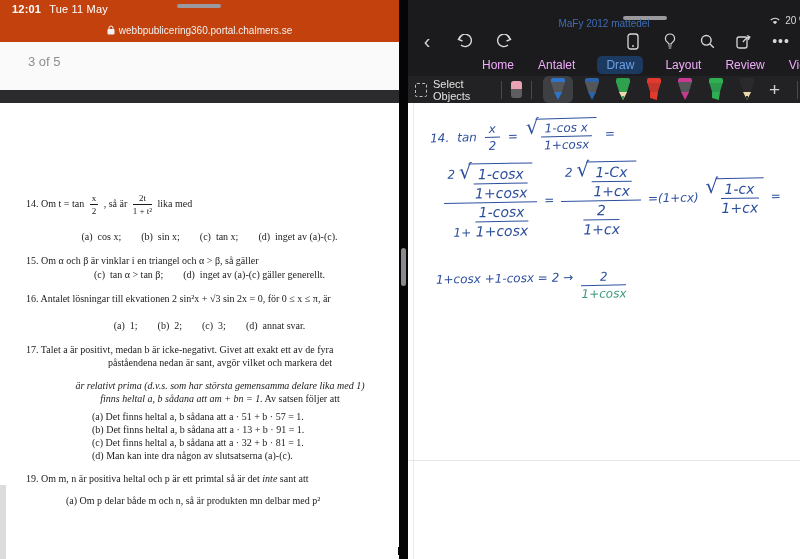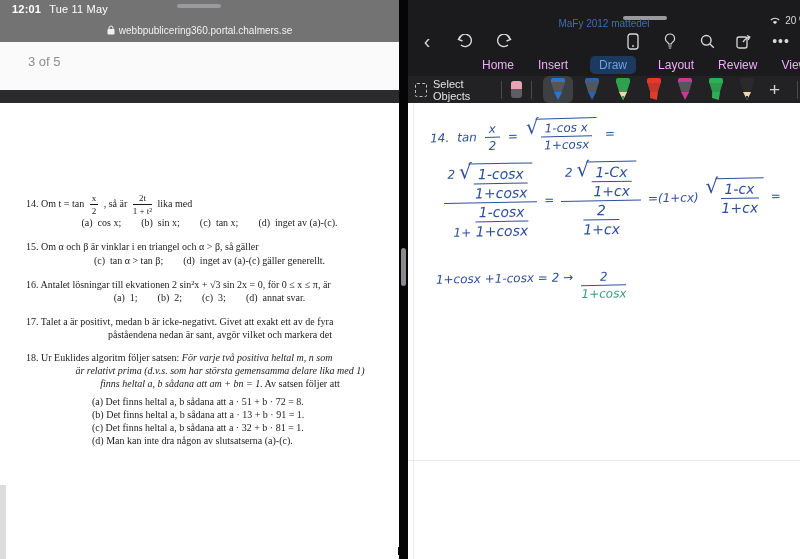--- a/index.html
+++ b/index.html
@@ -1,37 +1,37 @@
 <!DOCTYPE html>
 <html><head>
 <meta charset="utf-8">
 <style>
   html,body{margin:0;padding:0;background:#000;}
   #screen{position:relative;width:800px;height:559px;overflow:hidden;
           font-family:"Liberation Sans",sans-serif;background:#000;}
 
   
   .left-pane{position:absolute;left:0;top:0;width:399px;height:559px;background:#fafafa;}
-  .l-topbar{position:absolute;left:0;top:0;width:100%;height:42px;background:#737373;}
+  .l-topbar{position:absolute;left:0;top:0;width:100%;height:42px;background:#c2410c;}
   .l-status{position:absolute;left:12px;top:3px;color:#fff;font-size:11px;letter-spacing:.2px;}
   .l-status b{font-weight:700;margin-right:8px;}
   .drag-pill{position:absolute;top:4px;width:44px;height:4px;border-radius:3px;background:#9a9a9e;}
   .l-pill{left:177px;}
   .addr{position:absolute;left:0;top:20px;width:100%;height:20px;display:flex;align-items:center;justify-content:center;gap:4px;color:#f1f1f1;font-size:10px;}
   .lock{width:8px;height:10px;display:inline-block;}
   .reader-head{position:absolute;left:0;top:42px;width:100%;height:48px;background:#fafafa;}
   .page-indicator{position:absolute;left:28px;top:12px;color:#8e8e8e;font-size:13px;}
   .page-sep{position:absolute;left:0;top:90px;width:100%;height:13px;background:#2b2b2d;}
   .pdf-page{position:absolute;left:0;top:103px;width:100%;height:456px;background:#fff;overflow:hidden;
             color:#1b1b1b;font-family:"Liberation Serif",serif;font-size:10px;line-height:13px;}
   .page-edge{position:absolute;left:0;top:382px;width:6px;height:74px;background:#dcdcdc;}
   .pdf-content{padding:90px 6px 0 26px;}
   .qline{white-space:nowrap;}
   .cont{padding-left:21px;text-align:center;}
-  .opts{text-align:center;white-space:pre;margin:0 0 11px 0;}
+  .opts{text-align:center;white-space:pre;margin:14px 0 11px 0;}
   .opts2{text-align:center;white-space:pre;margin:5px 0 0 0;}
   .optlist{margin:5px 0 10px 66px;}
   .it{font-style:italic;}
   .pfrac{display:inline-block;text-align:center;vertical-align:-7px;margin:0 3px;line-height:10px;font-size:9px;}
   .pfrac .fn{display:block;border-bottom:.8px solid #1b1b1b;padding:0 2px 1px;}
   .pfrac .fd{display:block;padding-top:1px;}
   .q{margin-bottom:10px;}
 
   
   .divider{position:absolute;left:399px;top:0;width:9px;height:559px;background:#050505;}
@@ -142,31 +142,34 @@
           <div class="qline">16.  Antalet lösningar till ekvationen 2 sin²x + √3 sin 2x = 0, för 0 ≤ x ≤ π, är</div>
           <div class="opts">(a)  1;        (b)  2;        (c)  3;        (d)  annat svar.</div>
         </div>
 
         <div class="q">
           <div class="qline">17.  Talet a är positivt, medan b är icke-negativt. Givet att exakt ett av de fyra</div>
           <div class="qline cont">påståendena nedan är sant, avgör vilket och markera det</div>
         </div>
 
         <div class="q">
-          <div class="qline"><span>18.  Ur Euklides algoritm följer satsen:  </span><span class="it">För varje två positiva heltal m, n som</span></div>
           <div class="qline cont it">är relativt prima (d.v.s. som har största gemensamma delare lika med 1)</div>
           <div class="qline cont"><span class="it">finns heltal a, b sådana att am + bn = 1.</span><span>  Av satsen följer att</span></div>
           <div class="optlist">
-            <div class="qline">(a) Det finns heltal a, b sådana att a · 51 + b · 72 = 8.</div>
+            <div class="qline">(a) Det finns heltal a, b sådana att a · 51 + b · 57 = 1.</div>
             <div class="qline">(b) Det finns heltal a, b sådana att a · 13 + b · 91 = 1.</div>
             <div class="qline">(c) Det finns heltal a, b sådana att a · 32 + b · 81 = 1.</div>
             <div class="qline">(d) Man kan inte dra någon av slutsatserna (a)-(c).</div>
           </div>
         </div>
 
+        <div class="q">
+          <div class="qline"><span>19.  Om m, n är positiva heltal och p är ett primtal så är det </span><span class="it">inte</span><span> sant att</span></div>
+          <div class="qline" style="margin:9px 0 0 40px;">(a) Om p delar både m och n, så är produkten mn delbar med p²</div>
+        </div>
 
       </div>
     </div>
   </div>
 
   <div class="divider">
     <div class="divider-handle"></div>
   </div>
   <div class="divider-bottom"></div>
 
@@ -233,21 +236,21 @@
             </svg>
         </div>
         <div class="icon-btn">
             <span class="ellip">•••</span>
           </div>
       </div>
     </div>
 
     <div class="ribbon">
       <div class="tab">Home</div>
-      <div class="tab">Insert</div>
+      <div class="tab">Antalet</div>
       <div class="tab active">Draw</div>
       <div class="tab">Layout</div>
       <div class="tab">Review</div>
       <div class="tab">View</div>
     </div>
 
     <div class="penbar">
       <div class="sel-objs">
         <span class="dash-box"></span>
         <span>Select Objects</span>

